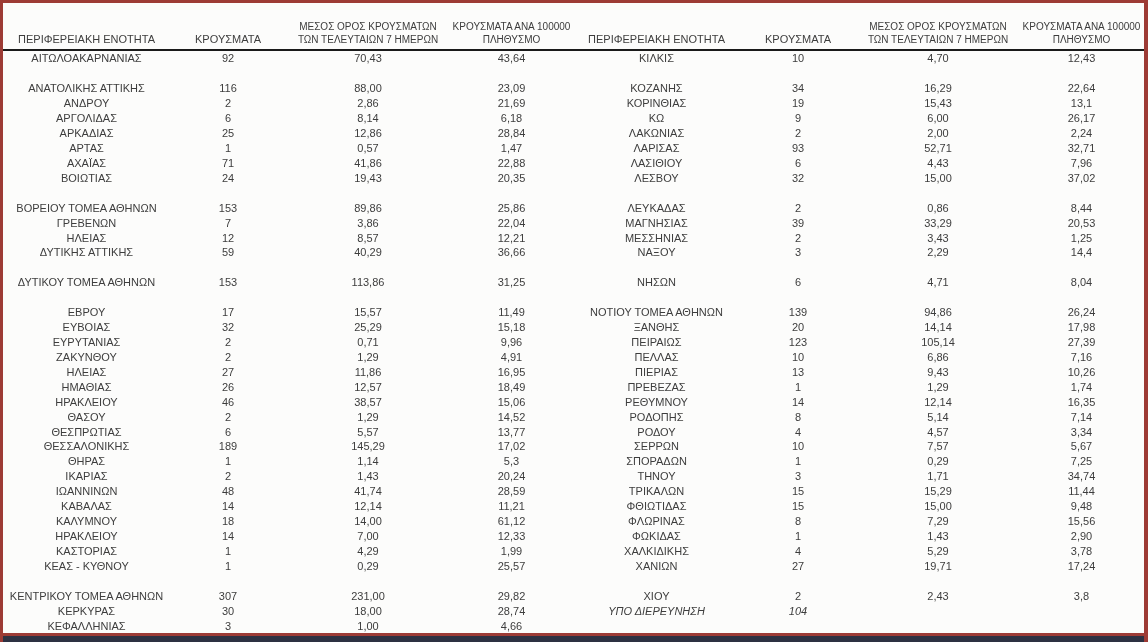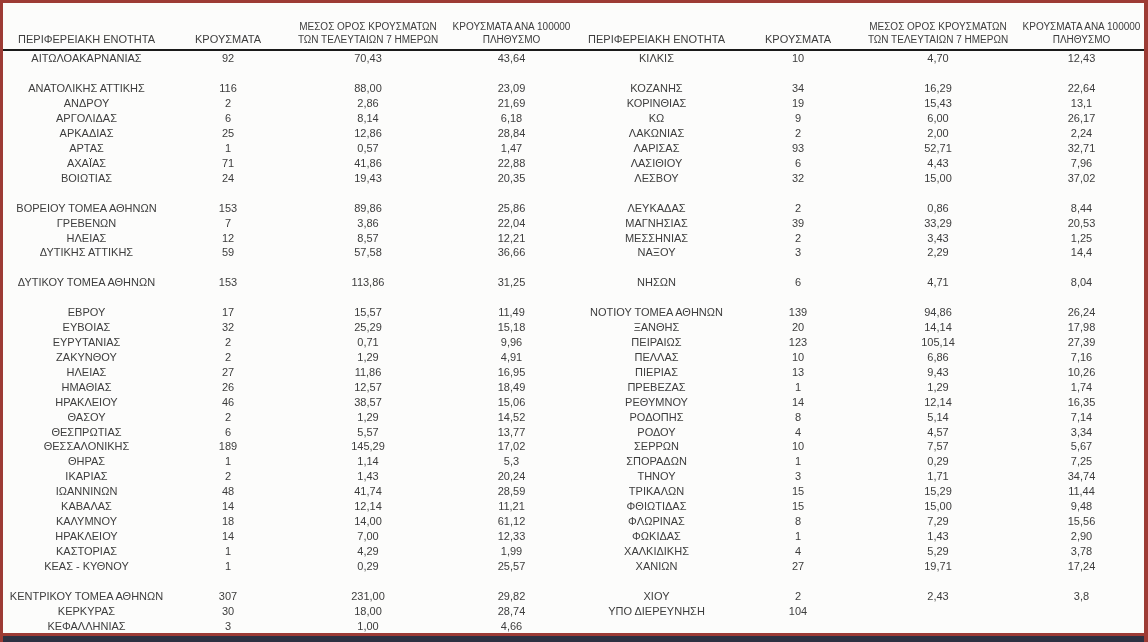--- a/index.html
+++ b/index.html
@@ -62,21 +62,21 @@
     grid-template-columns:167px 116px 164px 123px;
     grid-template-rows:repeat(39,1fr);
   }
   .trow{display:contents;}
   .cell{
     display:flex;align-items:center;justify-content:center;
     font-size:11px;color:var(--text);
     white-space:nowrap;
     overflow:hidden;
   }
-  .trow.italic .cell{}
+  .trow.italic .cell{font-style:italic;}
   .bottom-band{
     height:9px;
     flex:0 0 auto;
     border-top:3px solid var(--red);
     background:var(--dark);
   }
 </style>
 </head>
 <body>
 
@@ -119,21 +119,21 @@
         <div class="trow"><div class="cell">ΑΝΔΡΟΥ</div><div class="cell">2</div><div class="cell">2,86</div><div class="cell">21,69</div></div>
         <div class="trow"><div class="cell">ΑΡΓΟΛΙΔΑΣ</div><div class="cell">6</div><div class="cell">8,14</div><div class="cell">6,18</div></div>
         <div class="trow"><div class="cell">ΑΡΚΑΔΙΑΣ</div><div class="cell">25</div><div class="cell">12,86</div><div class="cell">28,84</div></div>
         <div class="trow"><div class="cell">ΑΡΤΑΣ</div><div class="cell">1</div><div class="cell">0,57</div><div class="cell">1,47</div></div>
         <div class="trow"><div class="cell">ΑΧΑΪΑΣ</div><div class="cell">71</div><div class="cell">41,86</div><div class="cell">22,88</div></div>
         <div class="trow"><div class="cell">ΒΟΙΩΤΙΑΣ</div><div class="cell">24</div><div class="cell">19,43</div><div class="cell">20,35</div></div>
         <div class="trow"><div class="cell"></div><div class="cell"></div><div class="cell"></div><div class="cell"></div></div>
         <div class="trow"><div class="cell">ΒΟΡΕΙΟΥ ΤΟΜΕΑ ΑΘΗΝΩΝ</div><div class="cell">153</div><div class="cell">89,86</div><div class="cell">25,86</div></div>
         <div class="trow"><div class="cell">ΓΡΕΒΕΝΩΝ</div><div class="cell">7</div><div class="cell">3,86</div><div class="cell">22,04</div></div>
         <div class="trow"><div class="cell">ΗΛΕΙΑΣ</div><div class="cell">12</div><div class="cell">8,57</div><div class="cell">12,21</div></div>
-        <div class="trow"><div class="cell">ΔΥΤΙΚΗΣ ΑΤΤΙΚΗΣ</div><div class="cell">59</div><div class="cell">57,58</div><div class="cell">36,66</div></div>
+        <div class="trow"><div class="cell">ΔΥΤΙΚΗΣ ΑΤΤΙΚΗΣ</div><div class="cell">59</div><div class="cell">40,29</div><div class="cell">36,66</div></div>
         <div class="trow"><div class="cell"></div><div class="cell"></div><div class="cell"></div><div class="cell"></div></div>
         <div class="trow"><div class="cell">ΔΥΤΙΚΟΥ ΤΟΜΕΑ ΑΘΗΝΩΝ</div><div class="cell">153</div><div class="cell">113,86</div><div class="cell">31,25</div></div>
         <div class="trow"><div class="cell"></div><div class="cell"></div><div class="cell"></div><div class="cell"></div></div>
         <div class="trow"><div class="cell">ΕΒΡΟΥ</div><div class="cell">17</div><div class="cell">15,57</div><div class="cell">11,49</div></div>
         <div class="trow"><div class="cell">ΕΥΒΟΙΑΣ</div><div class="cell">32</div><div class="cell">25,29</div><div class="cell">15,18</div></div>
         <div class="trow"><div class="cell">ΕΥΡΥΤΑΝΙΑΣ</div><div class="cell">2</div><div class="cell">0,71</div><div class="cell">9,96</div></div>
         <div class="trow"><div class="cell">ΖΑΚΥΝΘΟΥ</div><div class="cell">2</div><div class="cell">1,29</div><div class="cell">4,91</div></div>
         <div class="trow"><div class="cell">ΗΛΕΙΑΣ</div><div class="cell">27</div><div class="cell">11,86</div><div class="cell">16,95</div></div>
         <div class="trow"><div class="cell">ΗΜΑΘΙΑΣ</div><div class="cell">26</div><div class="cell">12,57</div><div class="cell">18,49</div></div>
         <div class="trow"><div class="cell">ΗΡΑΚΛΕΙΟΥ</div><div class="cell">46</div><div class="cell">38,57</div><div class="cell">15,06</div></div>

